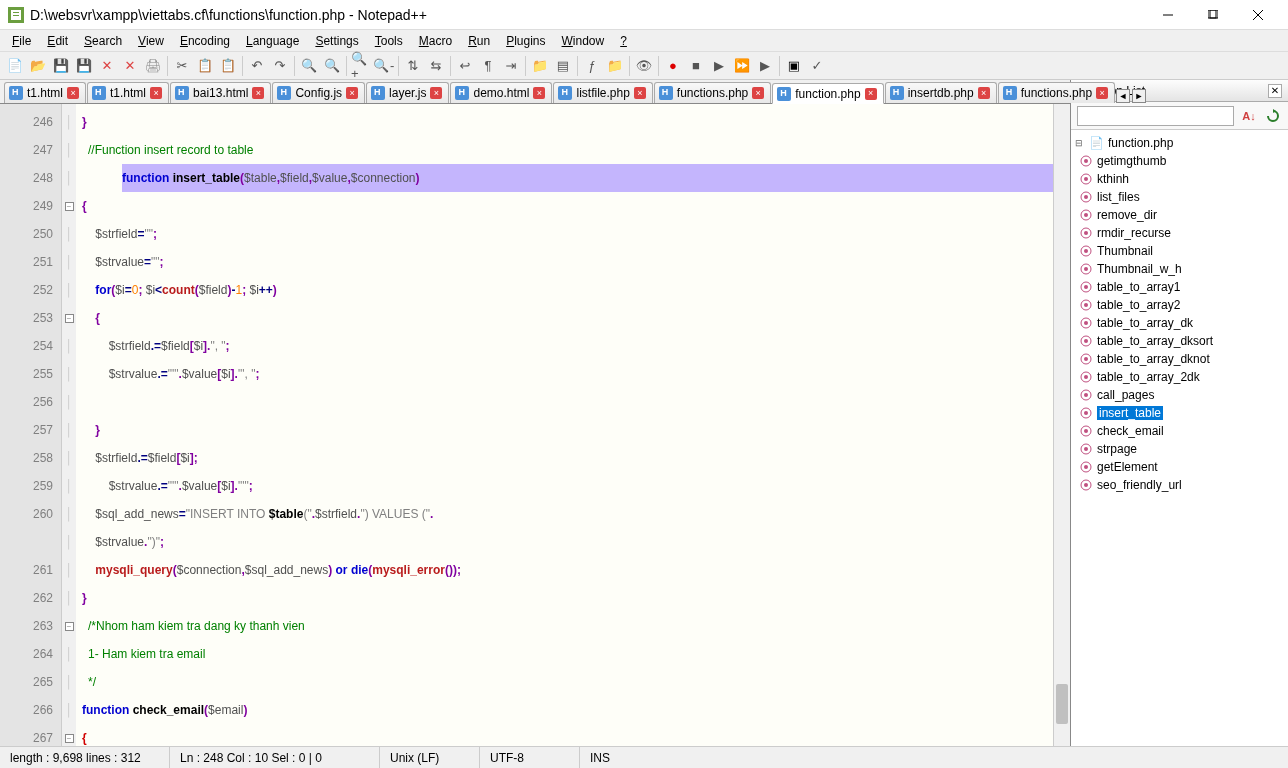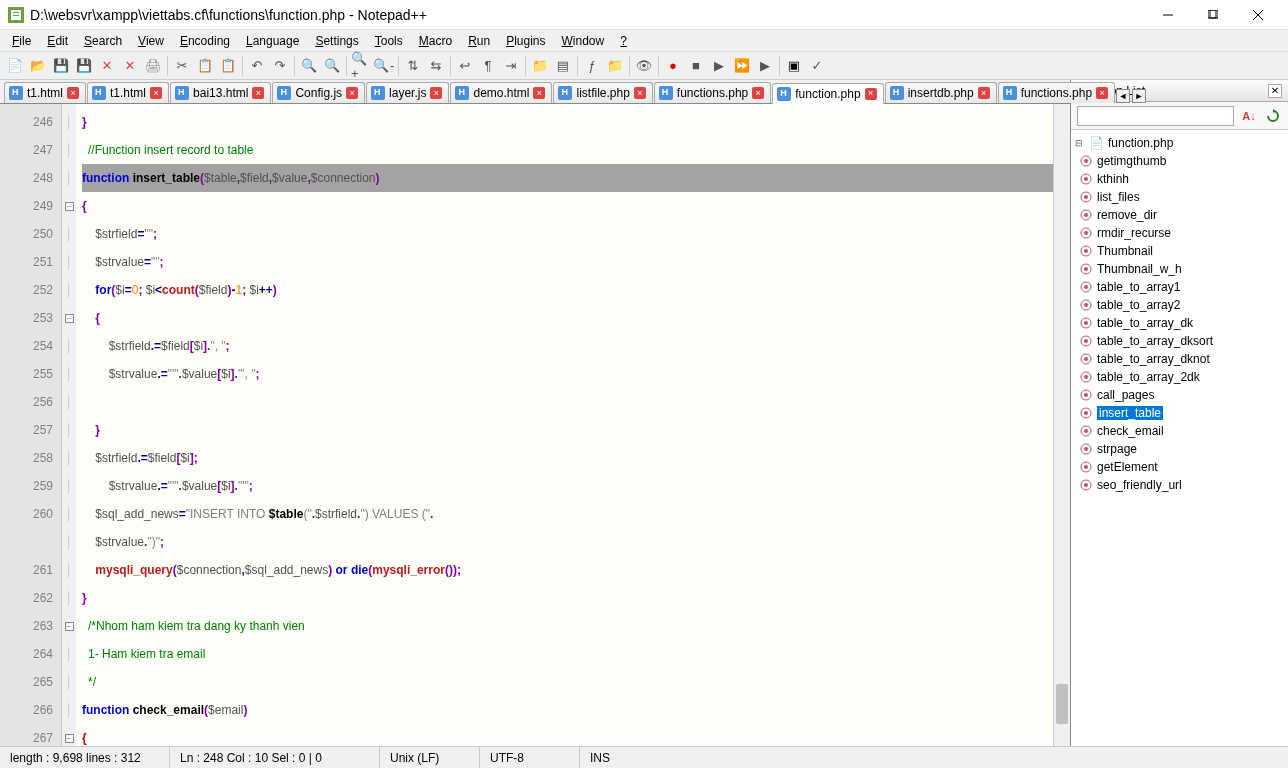--- a/index.html
+++ b/index.html
@@ -33,21 +33,21 @@
 .tabs-bar .tab-nav .nav-btn { width: 14px; height: 14px; border: 1px solid #888; background: #f0f0f0; display: flex; align-items: center; justify-content: center; font-size: 9px; cursor: pointer; }
 
 .editor-body { flex: 1; display: flex; background: #fefef8; overflow: hidden; font-family: Consolas, monospace; }
 .gutter { width: 62px; background: #e4e4e4; color: #808080; text-align: right; padding: 4px 8px 4px 0; font-family: Consolas, monospace; font-size: 18px; line-height: 28px; border-right: 1px solid #ccc; user-select: none; }
 .gutter .ln { height: 28px; }
 .fold-col { width: 14px; background: #f0f0f0; padding-top: 4px; }
 .fold-col .fold-mark { height: 28px; display: flex; align-items: center; justify-content: center; color: #888; font-size: 11px; }
 .fold-col .fold-box { width: 9px; height: 9px; border: 1px solid #888; display: flex; align-items: center; justify-content: center; font-size: 8px; color: #888; background: #fff; }
 .code-area { flex: 1; padding: 4px 0 4px 6px; font-family: Consolas, monospace; font-size: 18px; line-height: 28px; white-space: pre; overflow: hidden; }
 .code-area .line { height: 28px; }
-.code-area .hl { background: #a3a3a3; display: block; }
+.code-area .hl { background: #c4b5fd; display: block; margin-left: 40px; }
 .kw { color: #0000d0; font-weight: bold; }
 .fn { color: #000; font-weight: bold; }
 .fn2 { color: #b91c1c; font-weight: bold; }
 .var { color: #505050; }
 .str { color: #808080; }
 .num { color: #ff8000; }
 .cmt { color: #008000; margin-left: 6px; }
 .op { color: #000080; font-weight: bold; }
 .punct { color: #8000a0; font-weight: bold; }
 .curly { color: #8000a0; font-weight: bold; }

